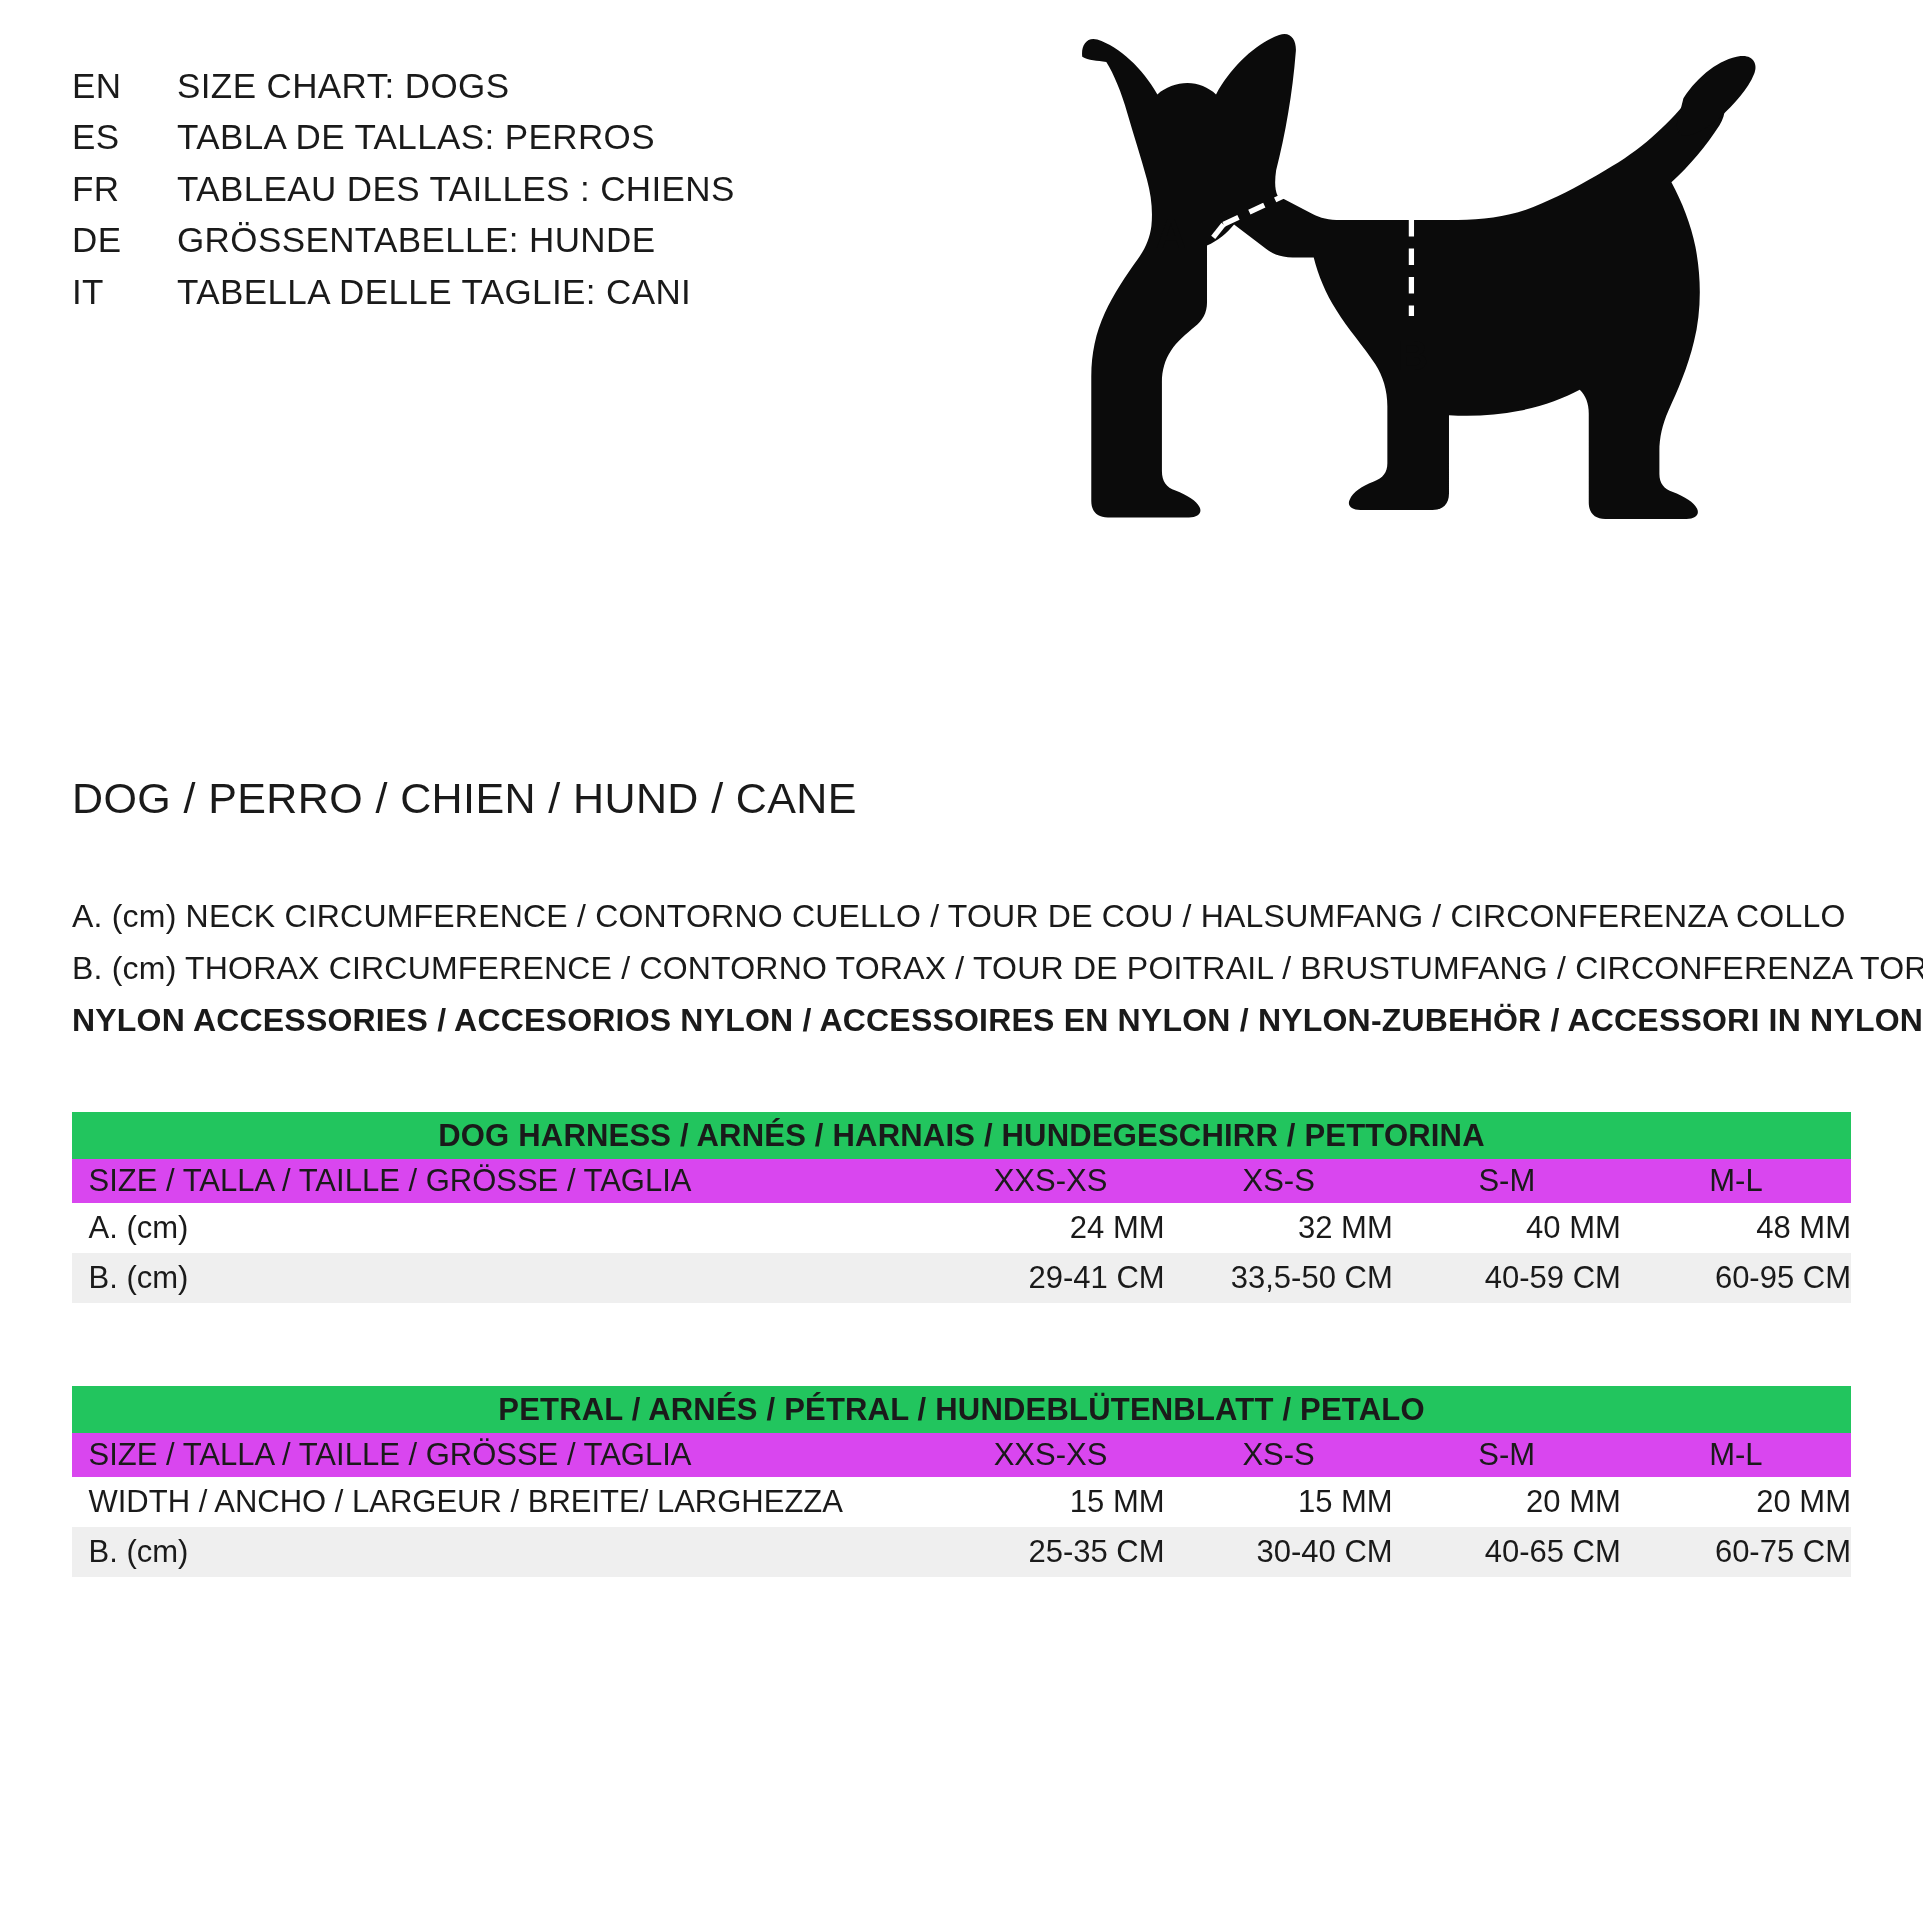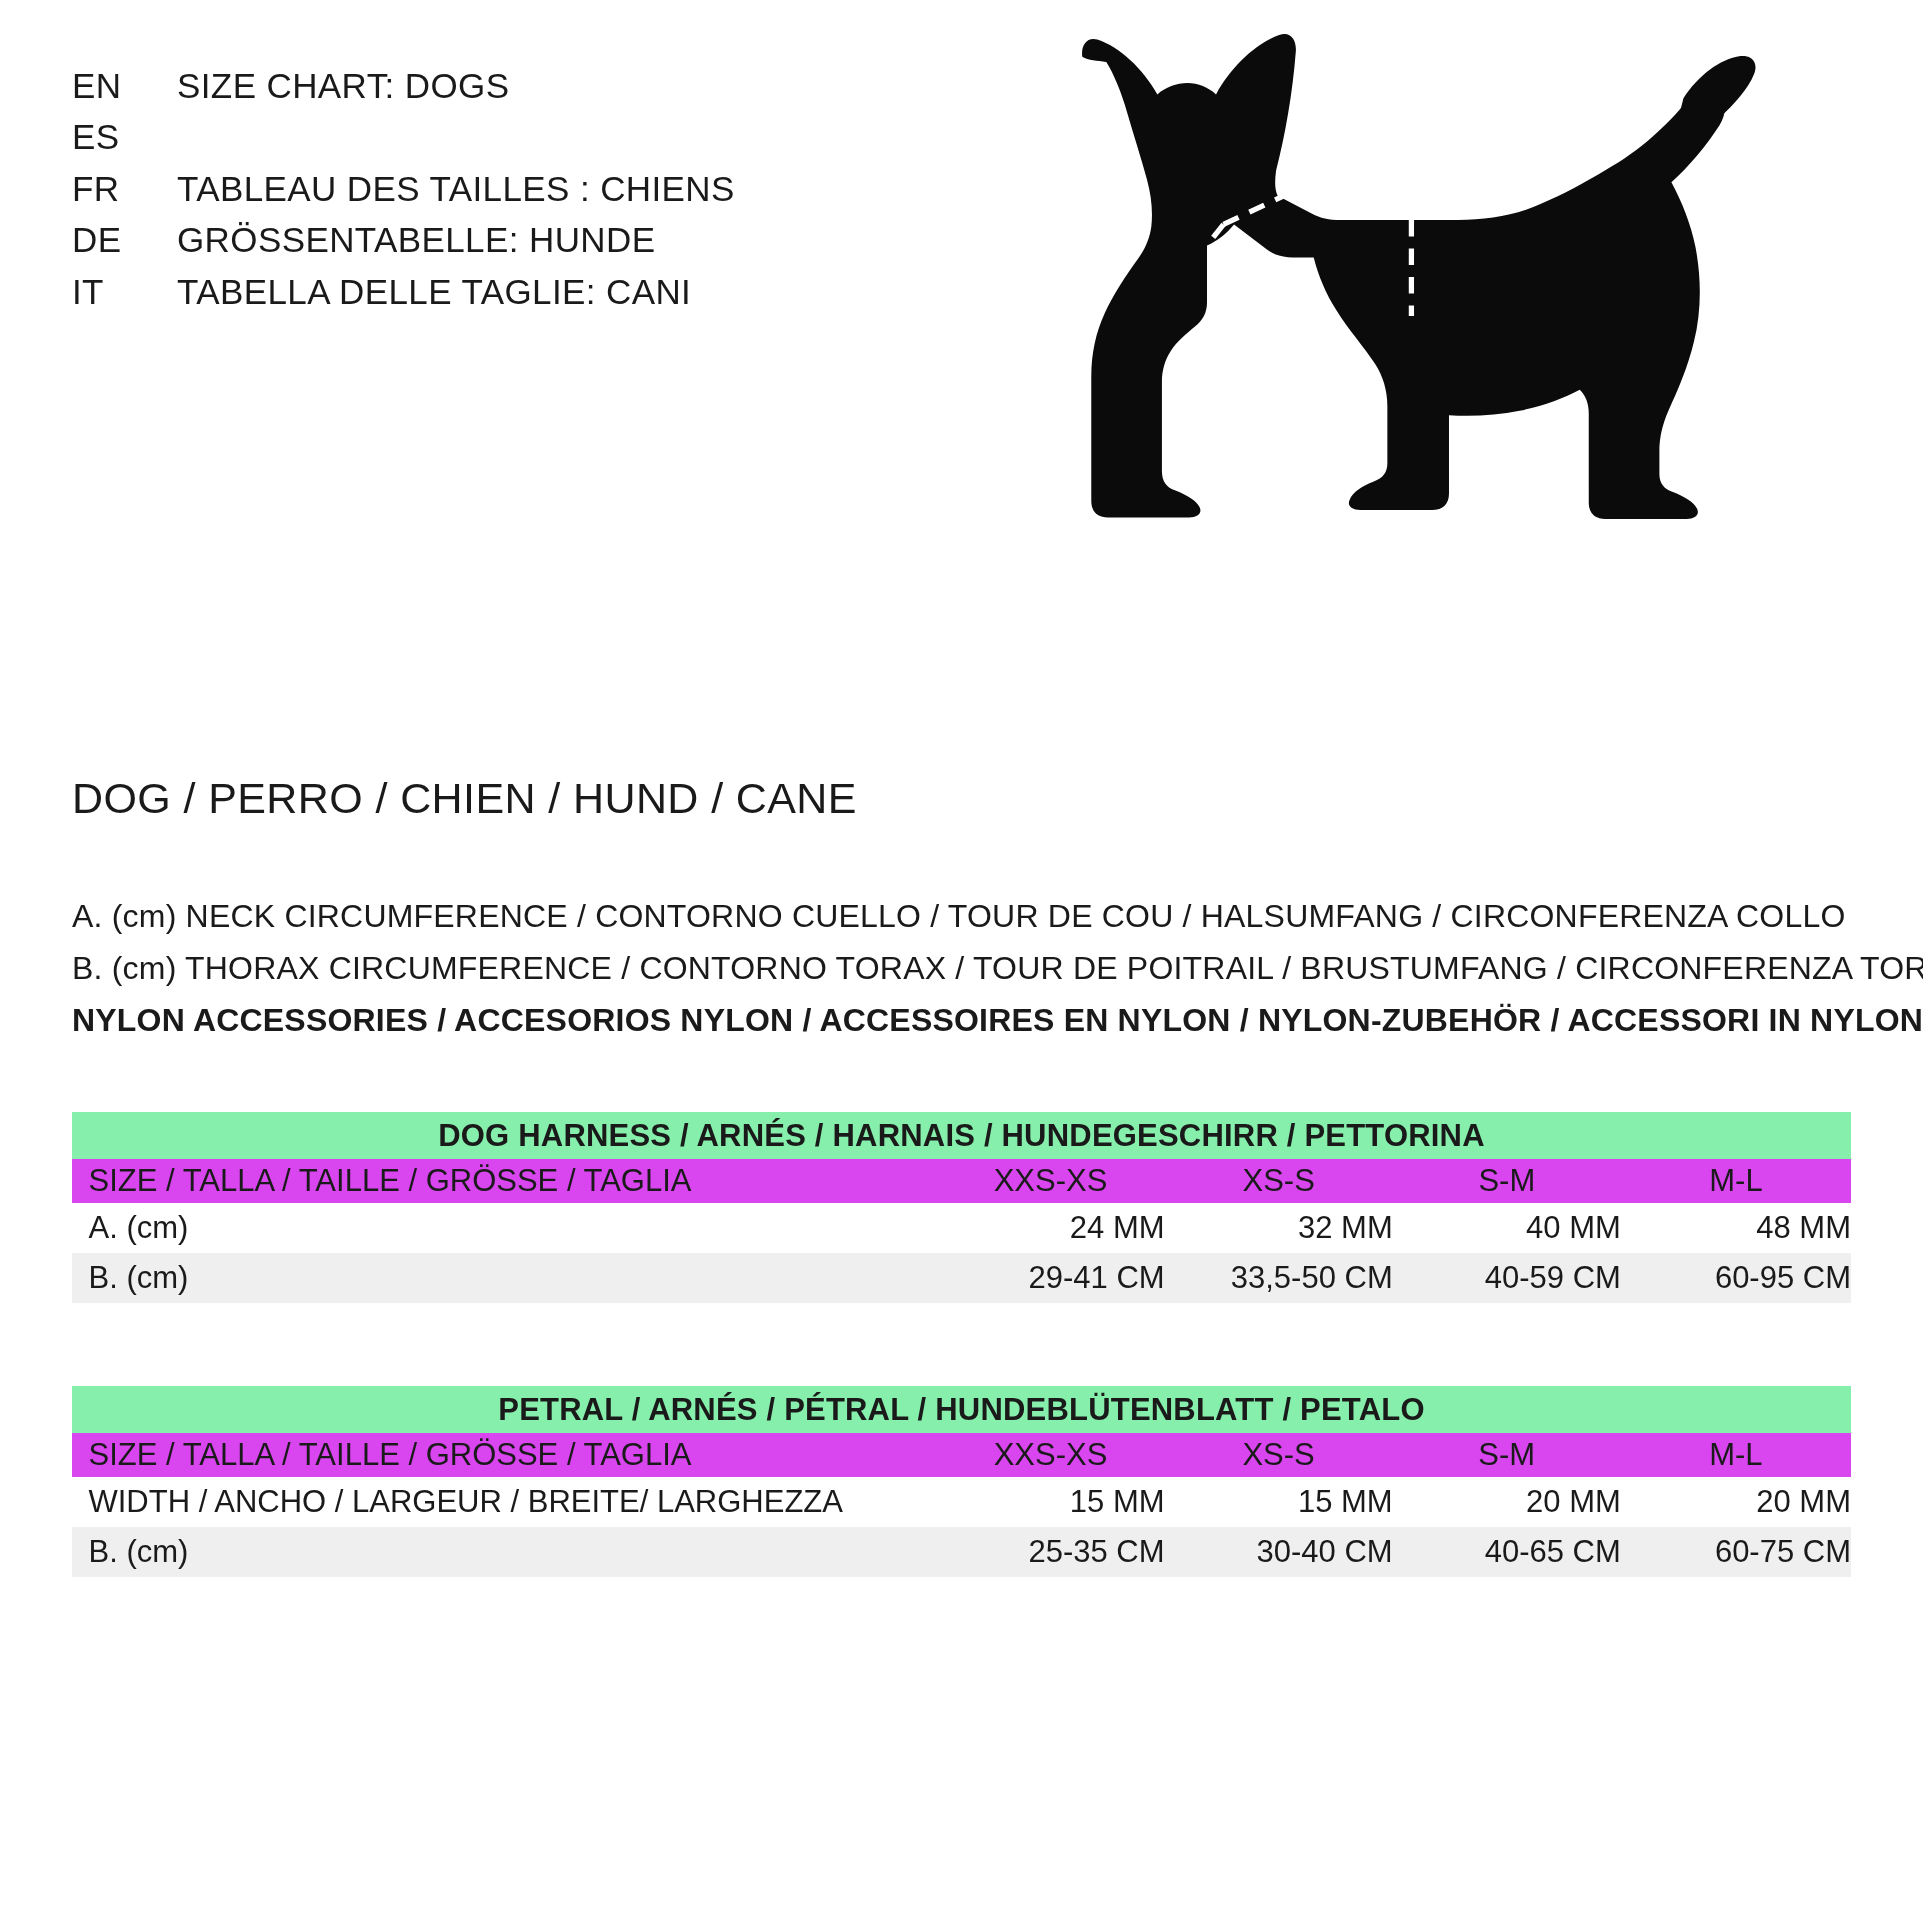--- a/index.html
+++ b/index.html
@@ -100,21 +100,21 @@
     border-collapse: collapse;
     table-layout: fixed;
     font-size: 30px;
   }
   table.sizetable th,
   table.sizetable td {
     padding: 0;
     margin: 0;
   }
   .t-title {
-    background: #86efac;
+    background: #22c55e;
     text-align: center;
     font-weight: bold;
     font-size: 31px;
     letter-spacing: 0.2px;
     height: 47px;
     vertical-align: middle;
     color: #1a1a1a;
   }
   .t-head td {
     background: #d946ef;
@@ -151,20 +151,21 @@
 
 <div class="page">
 
   <div class="lang-block">
     <div class="lang-row">
       <span class="lang-code">EN</span>
       <span class="lang-text">SIZE CHART: DOGS</span>
     </div>
     <div class="lang-row">
       <span class="lang-code">ES</span>
+      <span class="lang-text">TABLA DE TALLAS: PERROS</span>
     </div>
     <div class="lang-row">
       <span class="lang-code">FR</span>
       <span class="lang-text">TABLEAU DES TAILLES : CHIENS</span>
     </div>
     <div class="lang-row">
       <span class="lang-code">DE</span>
       <span class="lang-text">GRÖSSENTABELLE: HUNDE</span>
     </div>
     <div class="lang-row">

